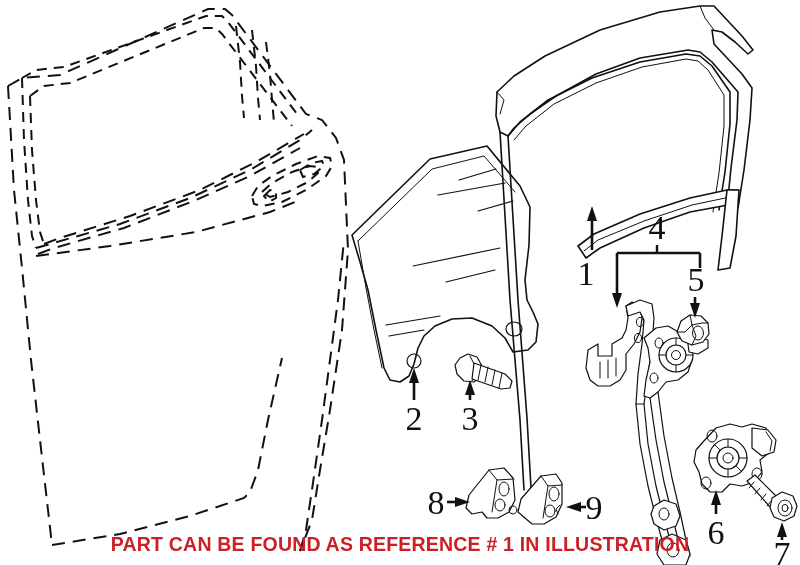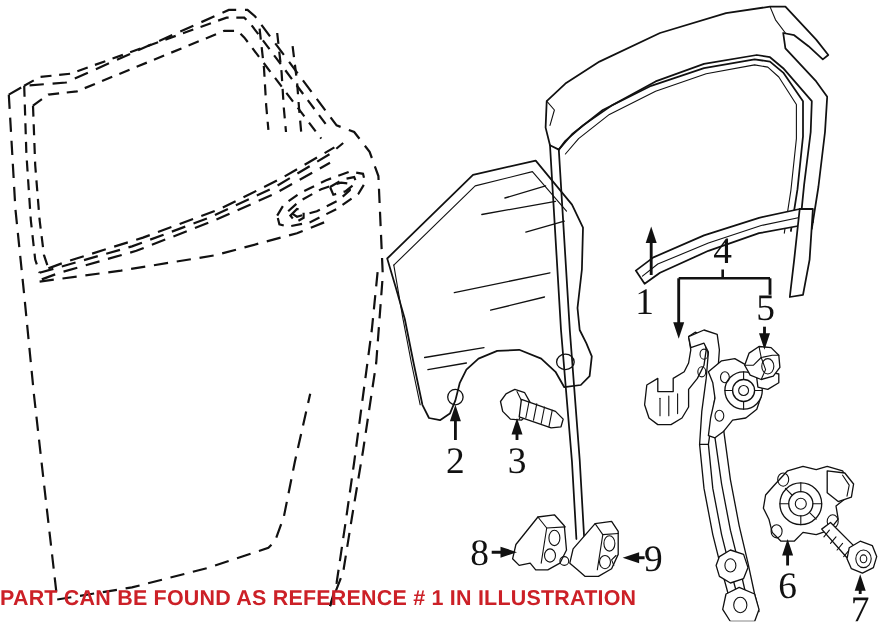--- a/index.html
+++ b/index.html
@@ -29,20 +29,21 @@
     font-family: "Liberation Serif", serif;
     font-size: 34px;
     font-weight: 400;
     fill: #111111;
   }
   .footer-note {
     position: absolute;
     left: 0;
     top: 533px;
     width: 800px;
+    text-align: center;
     font-family: "Liberation Sans", sans-serif;
     font-weight: bold;
     font-size: 19.5px;
     letter-spacing: 0.2px;
     color: #cc2027;
     white-space: nowrap;
     pointer-events: none;
   }
   .ln { fill: none; stroke: #111111; stroke-width: 1.6; stroke-linecap: round; stroke-linejoin: round; }
   .ln-thin { fill: none; stroke: #111111; stroke-width: 1.2; stroke-linecap: round; stroke-linejoin: round; }

